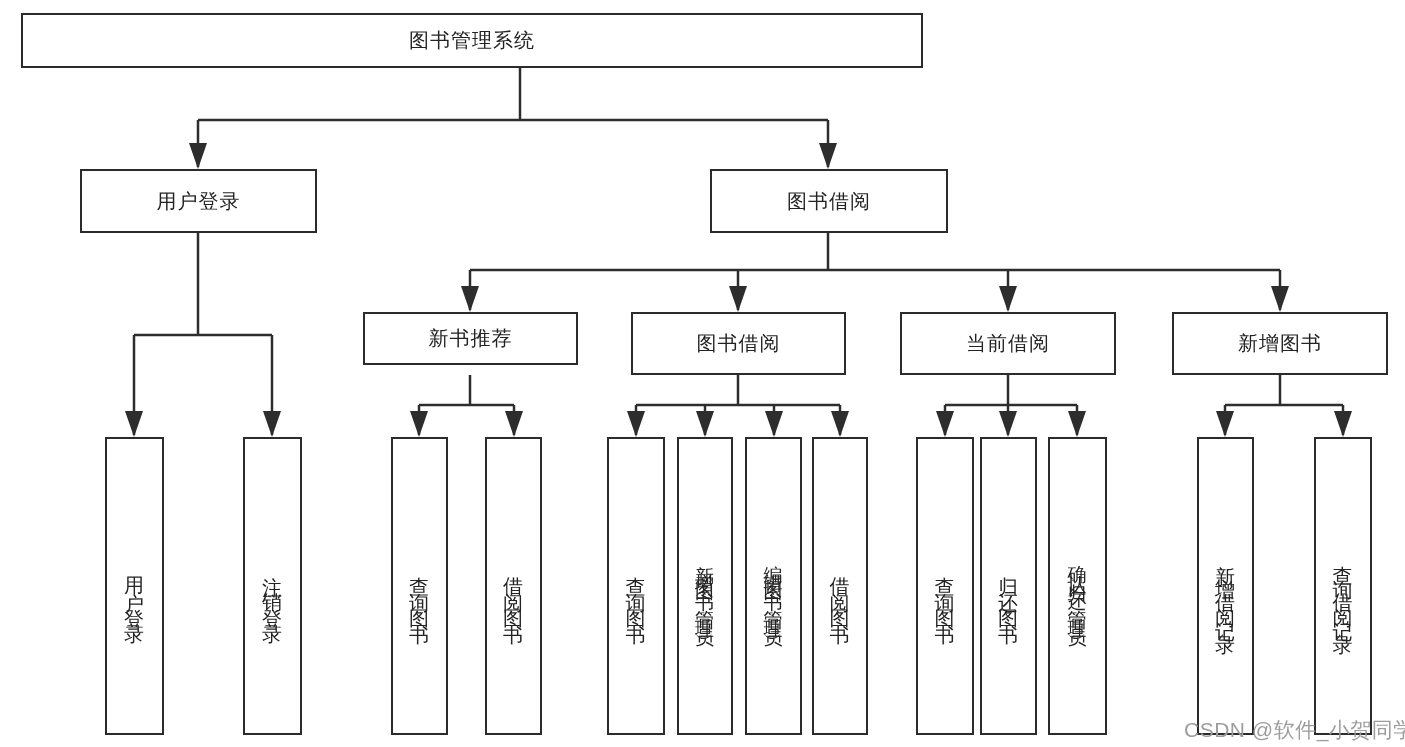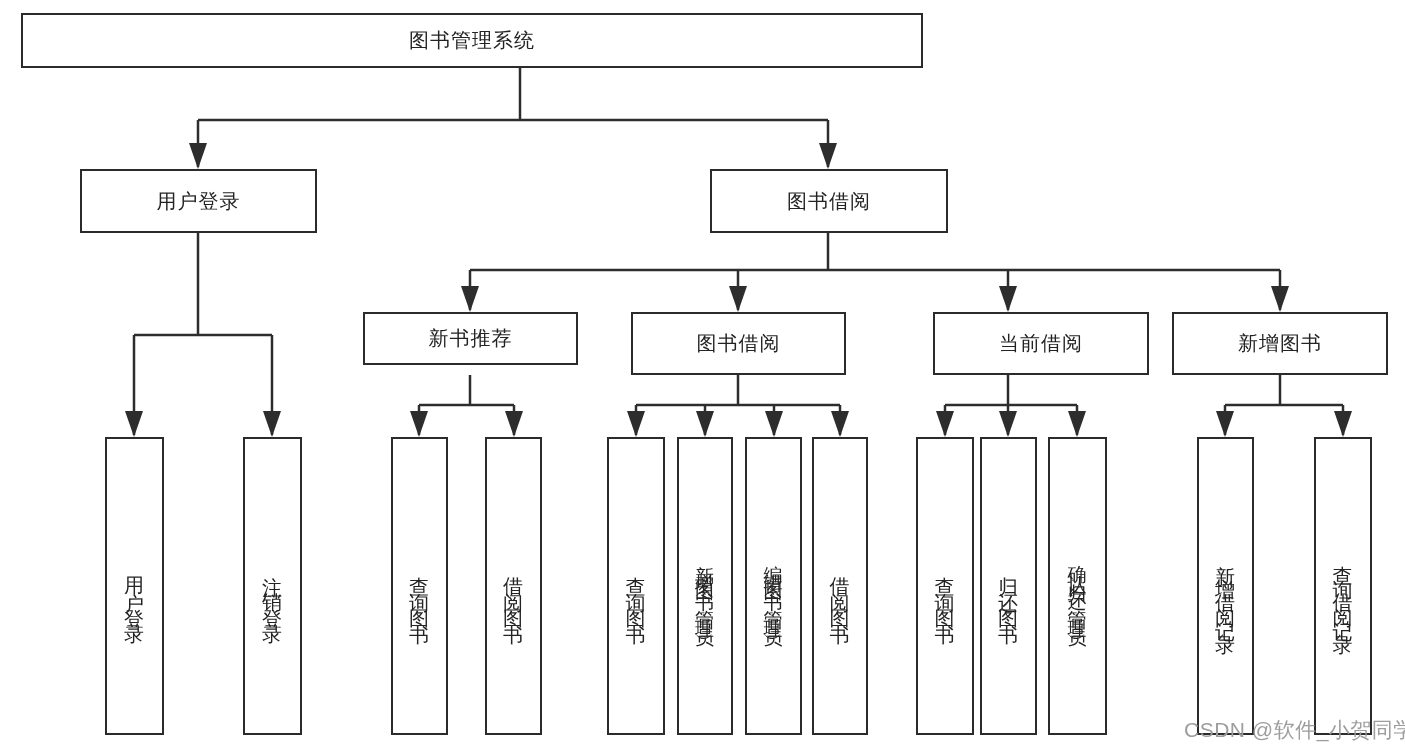--- a/index.html
+++ b/index.html
@@ -142,21 +142,21 @@
   <div class="box hbox" style="left:710px;top:169px;width:238px;height:64px;">
     <span>图书借阅</span>
   </div>
 
   <div class="box hbox" style="left:363px;top:312px;width:215px;height:53px;">
     <span>新书推荐</span>
   </div>
   <div class="box hbox" style="left:631px;top:312px;width:215px;height:63px;">
     <span>图书借阅</span>
   </div>
-  <div class="box hbox" style="left:900px;top:312px;width:216px;height:63px;margin-left:33px;">
+  <div class="box hbox" style="left:900px;top:312px;width:216px;height:63px;">
     <span>当前借阅</span>
   </div>
   <div class="box hbox" style="left:1172px;top:312px;width:216px;height:63px;">
     <span>新增图书</span>
   </div>
 
   <div class="box vbox" style="left:105px;top:437px;width:59px;height:298px;">
     <span>用户登录</span>
   </div>
   <div class="box vbox" style="left:243px;top:437px;width:59px;height:298px;">

